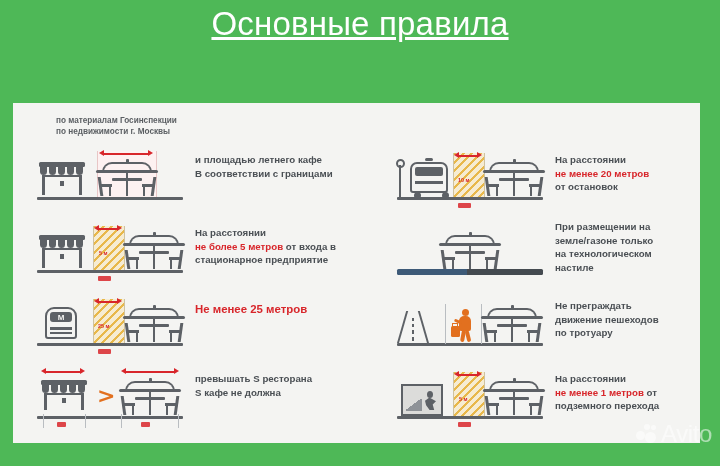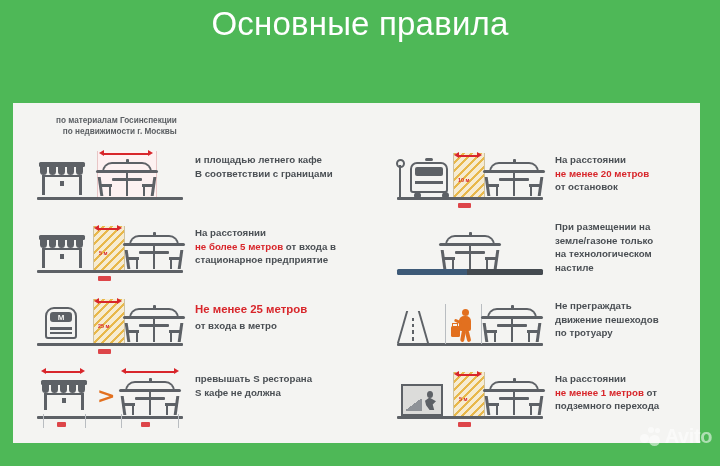--- a/index.html
+++ b/index.html
@@ -11,31 +11,31 @@
   }
   .poster{position:relative;width:720px;height:466px;background:#4eb857;}
 
   
   .title{
     position:absolute;left:0;top:4px;width:720px;
     text-align:center;color:#ffffff;
     font-size:33px;line-height:39px;font-weight:400;
     letter-spacing:0.2px;
   }
-  .title .l1{display:block;}
+  .title .l1{display:block;text-decoration:underline;}
   .title .l2{display:block;}
 
   
   .panel{
     position:absolute;left:13px;top:103px;width:687px;height:340px;
     background:#f4f4f2;
   }
   .src{
     position:absolute;left:43px;top:12px;
-    color:#5b5f63;font-size:8.2px;line-height:11px;font-weight:600;text-align:right;
+    color:#5b5f63;font-size:8.2px;line-height:11px;font-weight:600;
   }
 
   
   .cols{position:absolute;left:0;top:44px;width:687px;}
   .col{position:absolute;top:0;width:343px;}
   .col.left{left:22px;}
   .col.right{left:382px;}
 
   .row{position:relative;height:73px;}
   .row .art{position:absolute;left:0;top:0;width:150px;height:62px;}
@@ -177,21 +177,21 @@
     position:absolute;right:8px;bottom:18px;
     display:flex;align-items:center;gap:3px;
     opacity:.55;
   }
   .wm .dots{position:relative;width:22px;height:20px;}
   .wm .dots i{position:absolute;border-radius:50%;background:#ffffff;}
   .wm .dots i:nth-child(1){left:0;top:7px;width:9px;height:9px;}
   .wm .dots i:nth-child(2){left:8px;top:0px;width:6px;height:6px;}
   .wm .dots i:nth-child(3){left:15px;top:1px;width:5px;height:5px;}
   .wm .dots i:nth-child(4){left:9px;top:8px;width:11px;height:11px;}
-  .wm .word{color:#ffffff;font-size:20px;font-weight:700;letter-spacing:-0.4px;}
+  .wm .word{color:#ffffff;font-size:24px;font-weight:400;letter-spacing:-0.4px;}
 
   
   .bottomcap{
     position:absolute;left:0;bottom:-13px;width:720px;text-align:center;
     color:#1d5c22;font-size:17px;font-weight:700;line-height:20px;
     overflow:hidden;height:14px;
   }
 </style>
 </head>
 <body>
@@ -347,21 +347,20 @@
                 </div>
               <div class="chair r">
                   <span class="back"></span>
                   <span class="seat"></span>
                   <span class="leg"></span>
                 </div>
             </div>
           </div>
           <div class="txt" style="top:10px">
             <div><span class="bigred">Не менее 25 метров</span></div>
-            <div style="margin-top:2px">от входа в метро</div>
           </div>
         </div>
 
         <div class="row">
           <div class="art">
             <div class="ground"></div>
             <div class="darrow" style="left:6px;top:2px;width:44px;">
               <span class="hL"></span>
                 <span class="bar"></span>
                 <span class="hR"></span>

